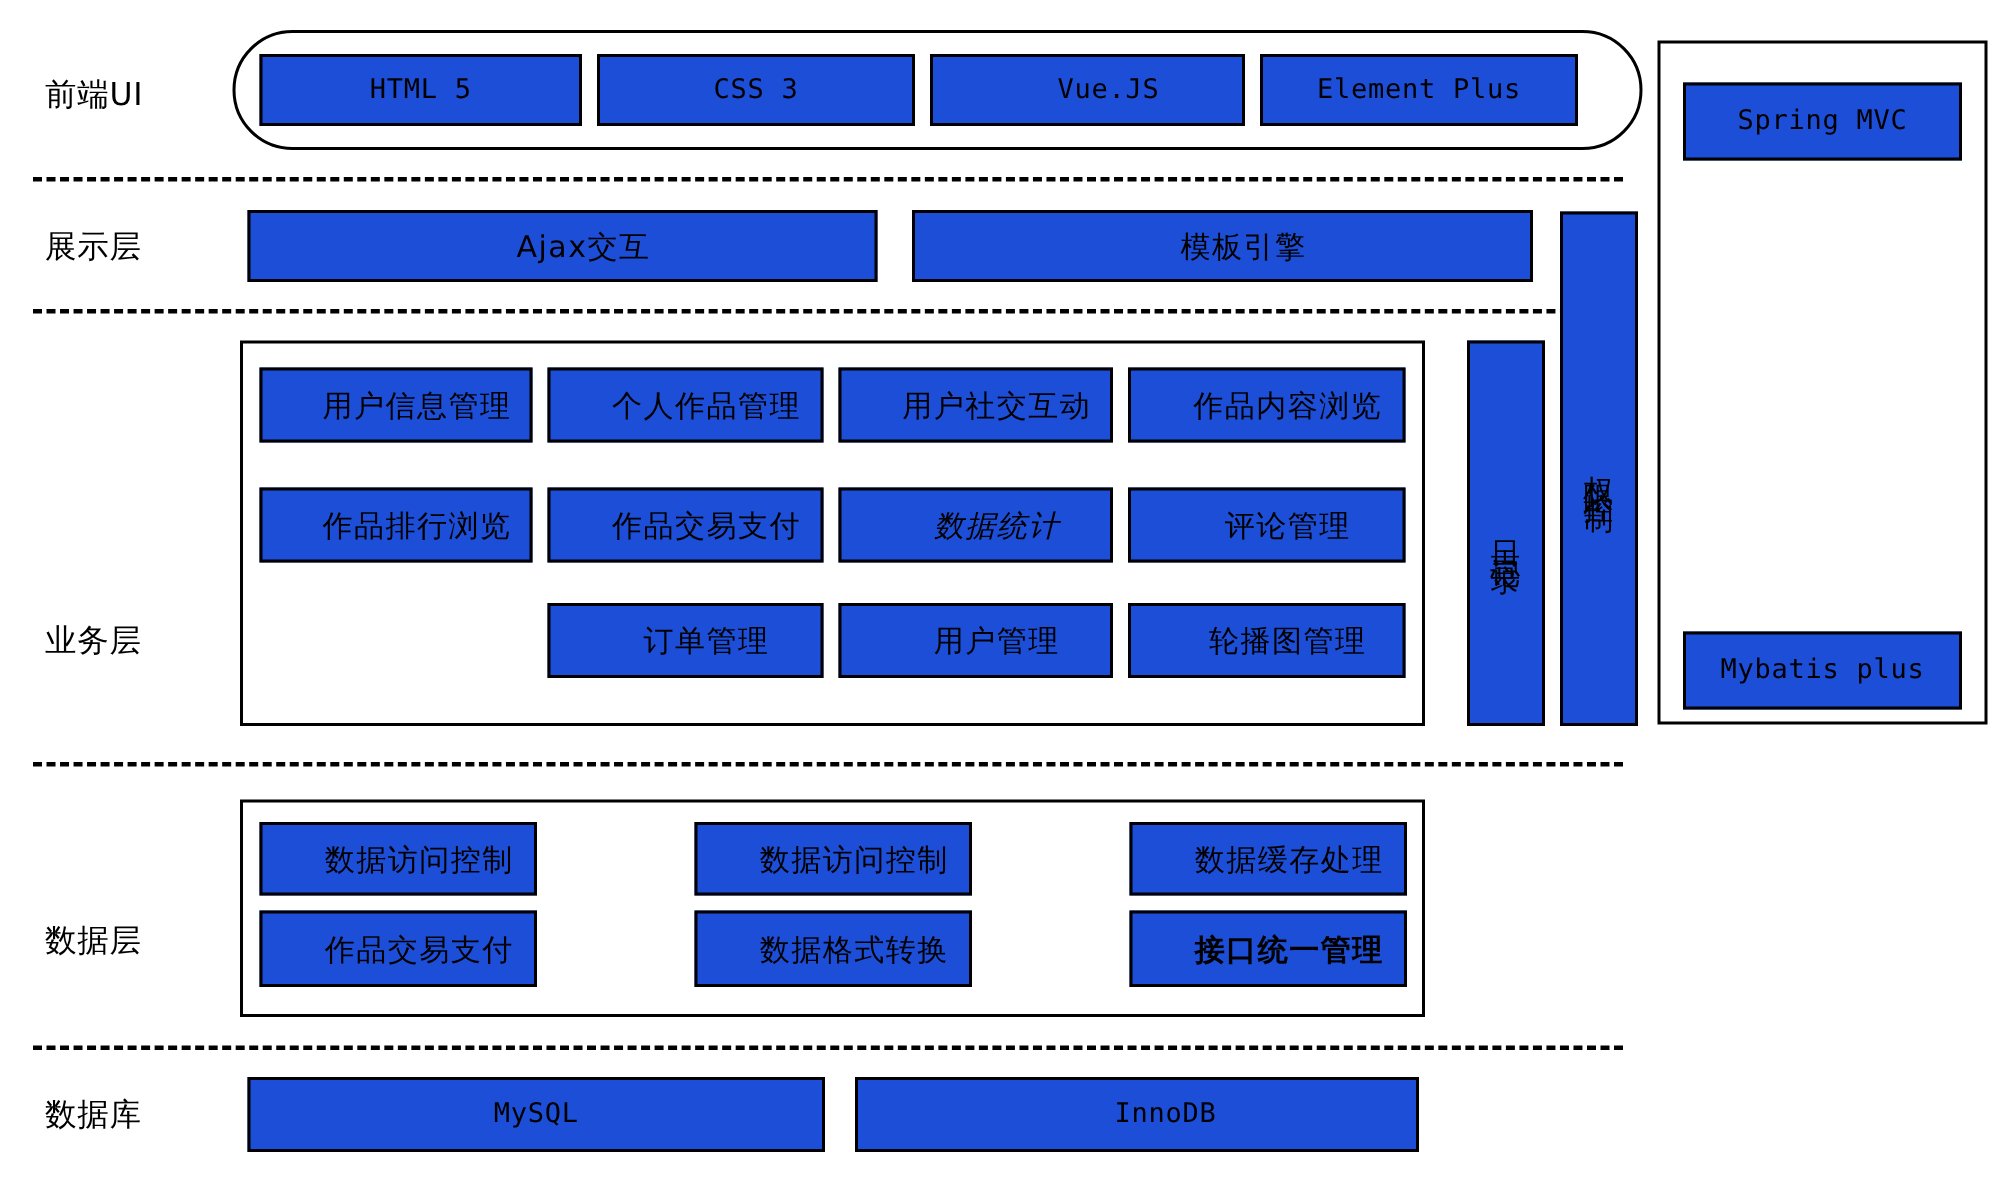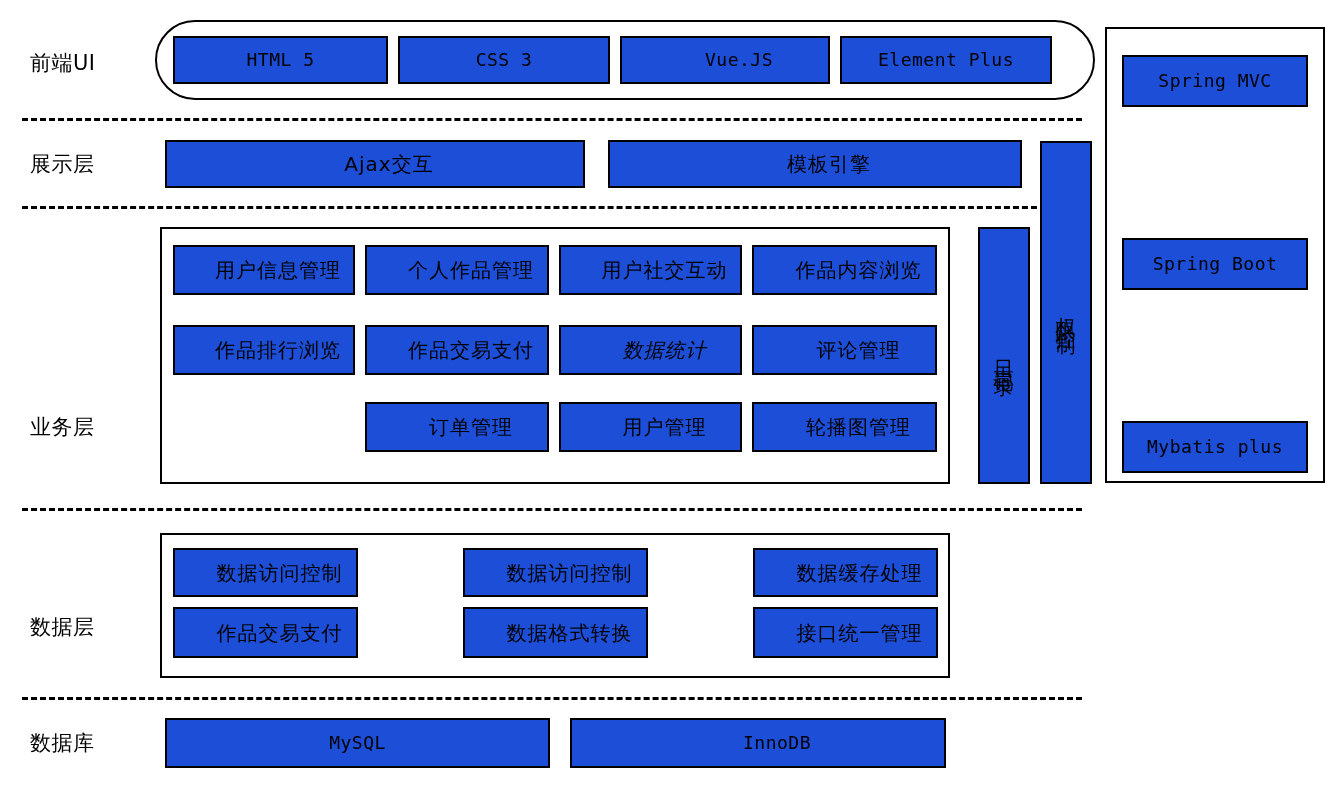--- a/index.html
+++ b/index.html
@@ -125,29 +125,28 @@
     <span class="vert">日志记录</span>
   </div>
 
   <div class="abs node" style="left:1040px;top:141px;width:52px;height:343px;">
     <span class="vert">权限控制</span>
   </div>
 
   <div class="abs group" style="left:1105px;top:27px;width:220px;height:456px;"></div>
 
   <div class="abs node mono" style="left:1122px;top:55px;width:186px;height:52px;">Spring MVC</div>
-  <div class="abs node mono" style="left:1122px;top:238px;width:186px;height:52px;">Spring Boot</div>
   <div class="abs node mono" style="left:1122px;top:421px;width:186px;height:52px;">Mybatis plus</div>
 
   <div class="abs group" style="left:160px;top:533px;width:790px;height:145px;"></div>
 
   <div class="abs node cjk" style="left:173px;top:548px;width:185px;height:49px;">数据访问控制</div>
   <div class="abs node cjk" style="left:463px;top:548px;width:185px;height:49px;">数据访问控制</div>
   <div class="abs node cjk" style="left:753px;top:548px;width:185px;height:49px;">数据缓存处理</div>
 
   <div class="abs node cjk" style="left:173px;top:607px;width:185px;height:51px;">作品交易支付</div>
   <div class="abs node cjk" style="left:463px;top:607px;width:185px;height:51px;">数据格式转换</div>
-  <div class="abs node cjk" style="left:753px;top:607px;width:185px;height:51px;">接口统一管理</div>
+  <div class="abs node cjk" style="left:753px;top:607px;width:185px;height:51px;font-weight:bold;">接口统一管理</div>
 
   <div class="abs node mono" style="left:165px;top:718px;width:385px;height:50px;">MySQL</div>
   <div class="abs node mono" style="left:570px;top:718px;width:376px;height:50px;padding-left:38px;">InnoDB</div>
 
 </div>
 
 </body></html>

